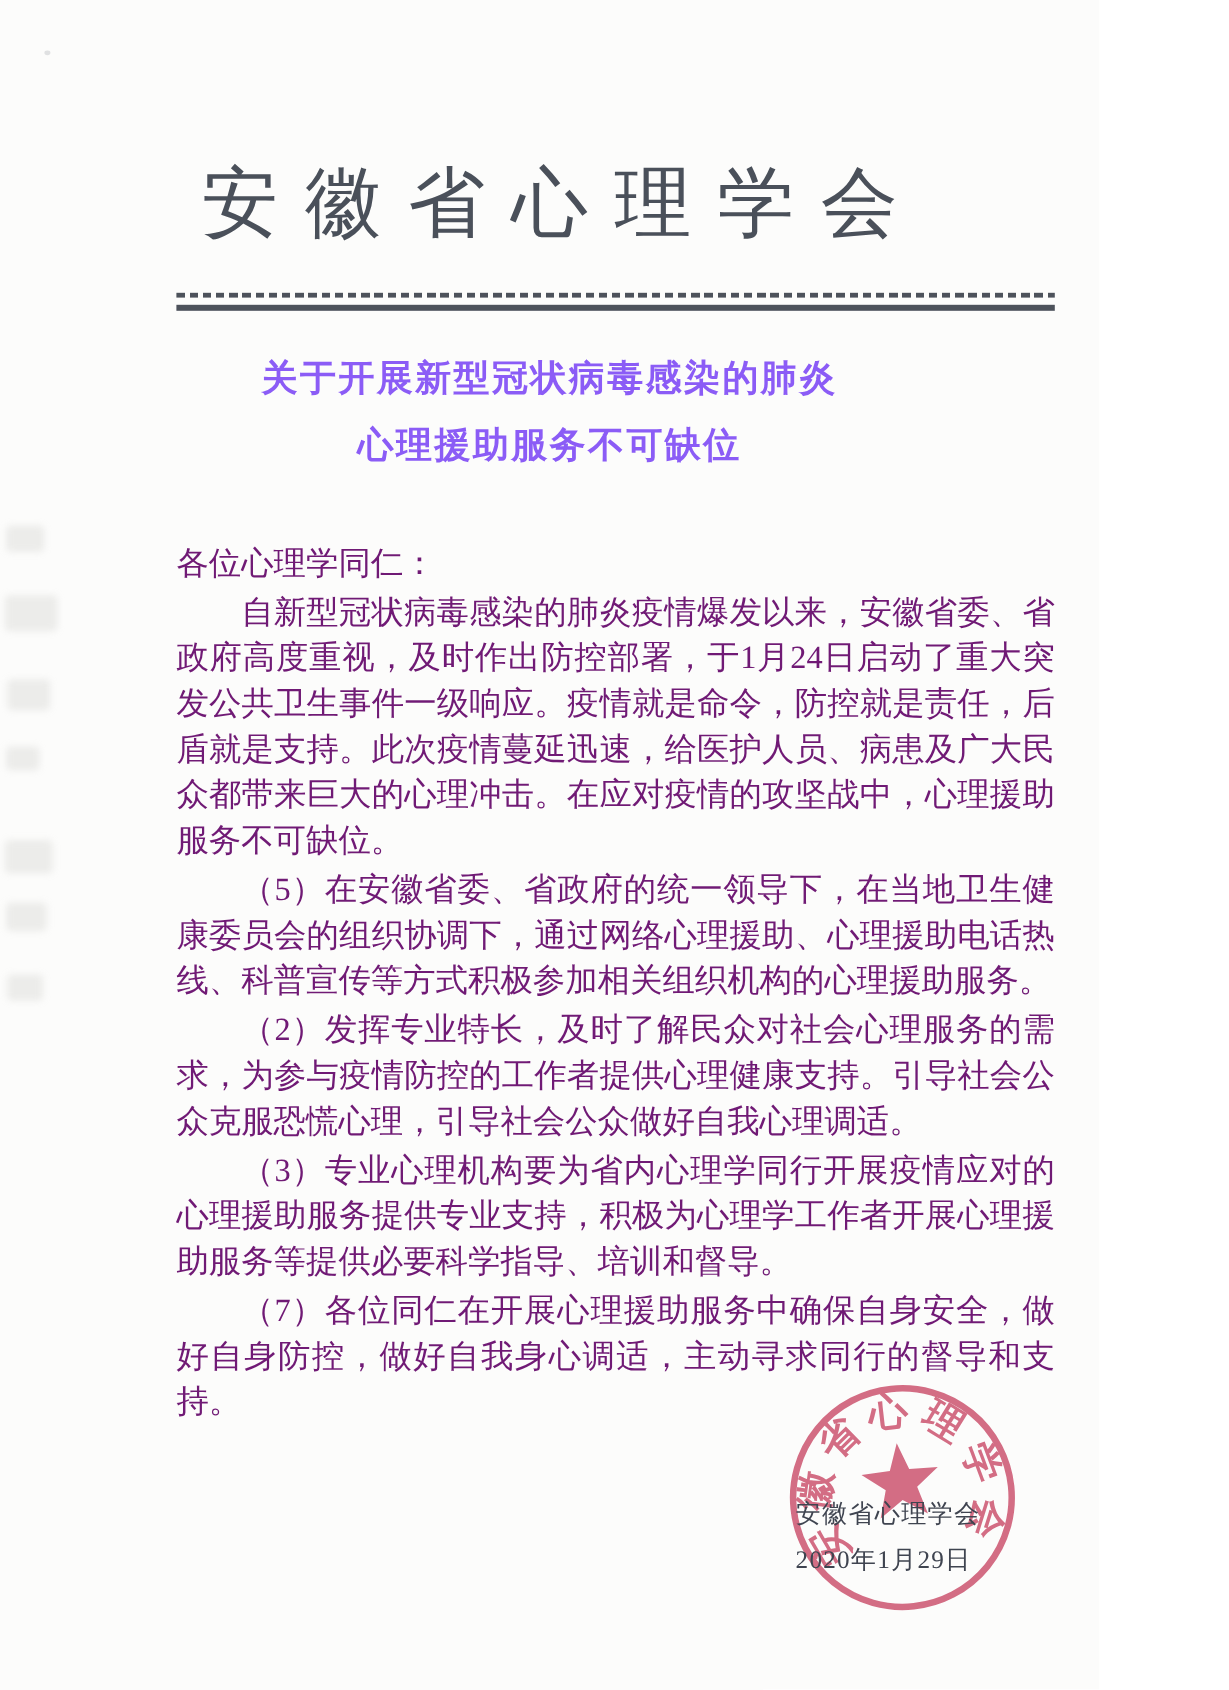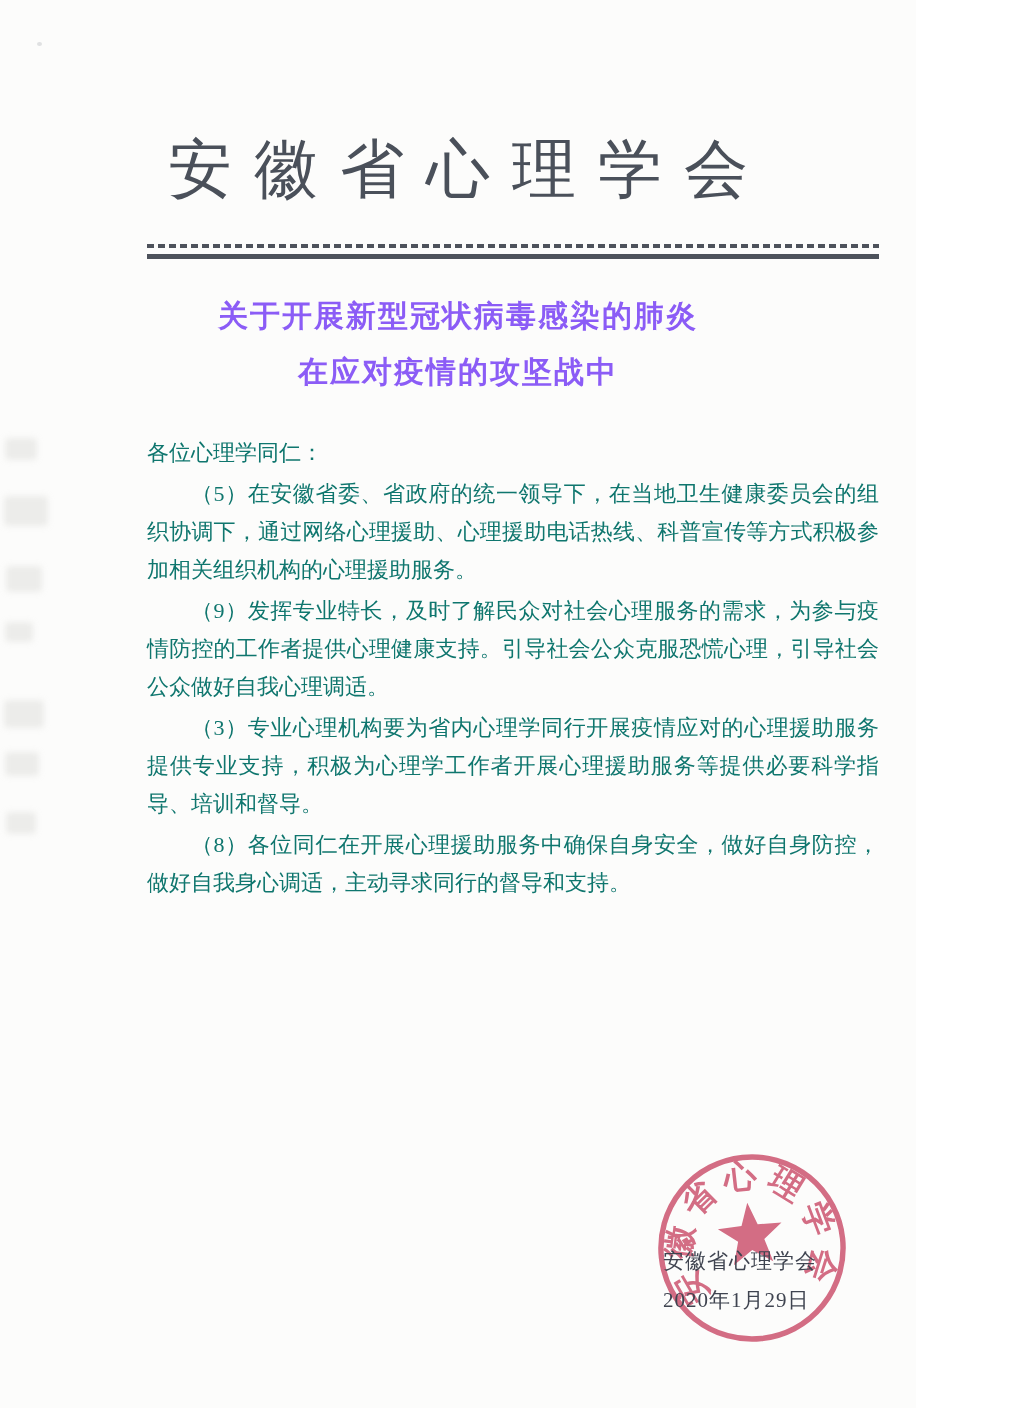--- a/index.html
+++ b/index.html
@@ -60,26 +60,26 @@
     font-size: 30px;
     color: #8b5cf6;
     line-height: 56px;
     letter-spacing: 2px;
   }
   .doc-title .title-line { display: block; }
 
   
   .letter-body {
     position: absolute;
-    top: 434px;
+    top: 450px;
     left: 147px;
     width: 732px;
-    font-size: 22px;
+    font-size: 27px;
     line-height: 38px;
-    color: #0f766e;
+    color: #701a75;
     text-align: justify;
   }
   .letter-body p { margin: 0 0 3px 0; }
   .salutation { text-indent: 0; }
   .para { text-indent: 2em; }
 
   
   .signature {
     position: absolute;
     left: 663px;
@@ -151,29 +151,30 @@
 
   <div class="letterhead">安徽省心理学会</div>
 
   <div class="divider">
     <div class="divider-dashed"></div>
     <div class="divider-solid"></div>
   </div>
 
   <h1 class="doc-title">
     <span class="title-line">关于开展新型冠状病毒感染的肺炎</span>
-    <span class="title-line">在应对疫情的攻坚战中</span>
+    <span class="title-line">心理援助服务不可缺位</span>
   </h1>
 
   <div class="letter-body">
     <p class="salutation">各位心理学同仁：</p>
+    <p class="para">自新型冠状病毒感染的肺炎疫情爆发以来，安徽省委、省政府高度重视，及时作出防控部署，于1月24日启动了重大突发公共卫生事件一级响应。疫情就是命令，防控就是责任，后盾就是支持。此次疫情蔓延迅速，给医护人员、病患及广大民众都带来巨大的心理冲击。在应对疫情的攻坚战中，心理援助服务不可缺位。</p>
     <p class="para">（5）在安徽省委、省政府的统一领导下，在当地卫生健康委员会的组织协调下，通过网络心理援助、心理援助电话热线、科普宣传等方式积极参加相关组织机构的心理援助服务。</p>
-    <p class="para">（9）发挥专业特长，及时了解民众对社会心理服务的需求，为参与疫情防控的工作者提供心理健康支持。引导社会公众克服恐慌心理，引导社会公众做好自我心理调适。</p>
+    <p class="para">（2）发挥专业特长，及时了解民众对社会心理服务的需求，为参与疫情防控的工作者提供心理健康支持。引导社会公众克服恐慌心理，引导社会公众做好自我心理调适。</p>
     <p class="para">（3）专业心理机构要为省内心理学同行开展疫情应对的心理援助服务提供专业支持，积极为心理学工作者开展心理援助服务等提供必要科学指导、培训和督导。</p>
-    <p class="para">（8）各位同仁在开展心理援助服务中确保自身安全，做好自身防控，做好自我身心调适，主动寻求同行的督导和支持。</p>
+    <p class="para">（7）各位同仁在开展心理援助服务中确保自身安全，做好自身防控，做好自我身心调适，主动寻求同行的督导和支持。</p>
   </div>
 
   <div class="signature">
     <div class="sig-org">安徽省心理学会</div>
     <div class="sig-date">2020年1月29日</div>
   </div>
 
   <div class="seal">
     <svg viewBox="0 0 200 200" xmlns="http://www.w3.org/2000/svg">
       <circle cx="100" cy="100" r="92" fill="none" stroke-width="5.5" stroke="#cc5570"></circle>

